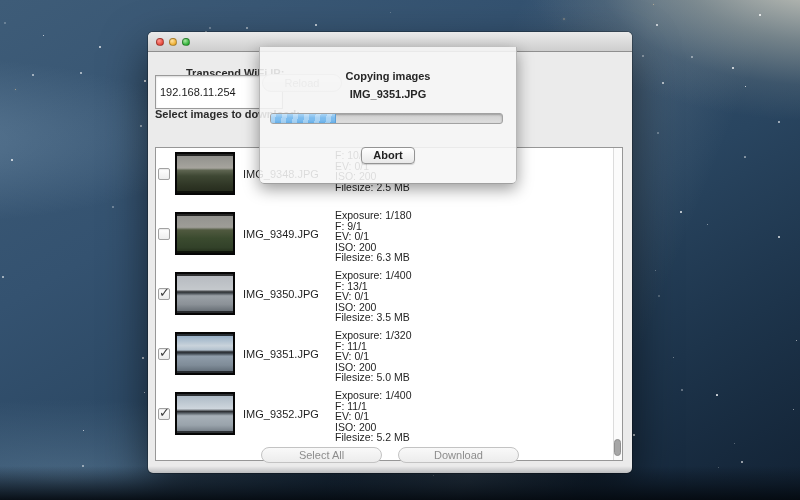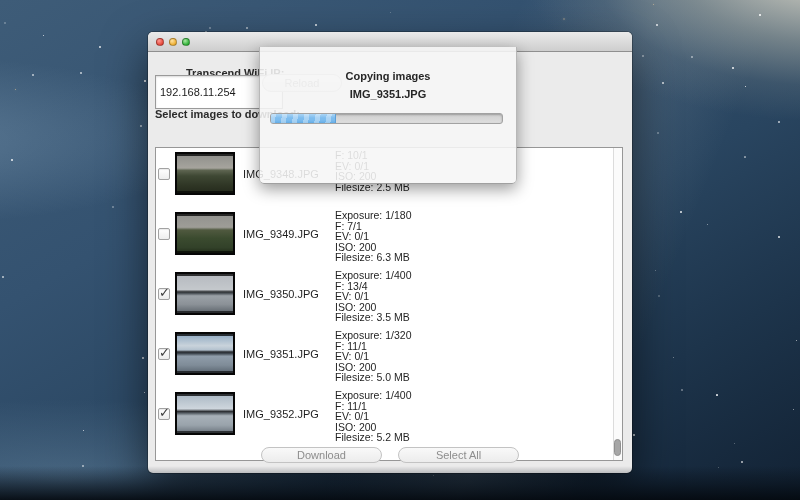--- a/index.html
+++ b/index.html
@@ -301,34 +301,34 @@
               <span>Filesize: 2.5 MB</span>
             </span>
   </div>
 
   <div class="row">
     <span class="cb"></span>
     <span class="thumb t-forest-road"></span>
     <span class="fname">IMG_9349.JPG</span>
     <span class="exif">
               <span>Exposure: 1/180</span>
-              <span>F: 7/1</span>
+              <span>F: 9/1</span>
               <span>EV: 0/1</span>
               <span>ISO: 200</span>
               <span>Filesize: 6.3 MB</span>
             </span>
   </div>
 
   <div class="row">
     <span class="cb checked"></span>
     <span class="thumb t-lake-grey"></span>
     <span class="fname">IMG_9350.JPG</span>
     <span class="exif">
               <span>Exposure: 1/400</span>
-              <span>F: 13/4</span>
+              <span>F: 13/1</span>
               <span>EV: 0/1</span>
               <span>ISO: 200</span>
               <span>Filesize: 3.5 MB</span>
             </span>
   </div>
 
   <div class="row">
     <span class="cb checked"></span>
     <span class="thumb t-lake-blue"></span>
     <span class="fname">IMG_9351.JPG</span>
@@ -352,27 +352,30 @@
               <span>ISO: 200</span>
               <span>Filesize: 5.2 MB</span>
             </span>
   </div>
 <div class="scrolltrack">
           <div class="scrollthumb"></div>
         </div>
       </div>
 
       <div class="footer">
+        <div class="pill-btn">Select All</div>
         <div class="pill-btn">Download</div>
-        <div class="pill-btn">Select All</div>
       </div>
 
       <div class="dialog">
         <div class="dlg-title">Copying images</div>
         <div class="dlg-file">IMG_9351.JPG</div>
         <div class="progress">
           <div class="progress-fill" id="progress-fill" style="width: 28%;"></div>
         </div>
+        <div class="abort-row">
+          <span class="abort-btn">Abort</span>
+        </div>
       </div>
 
     </div>
   </div>
 </div>
 
 </body></html>

